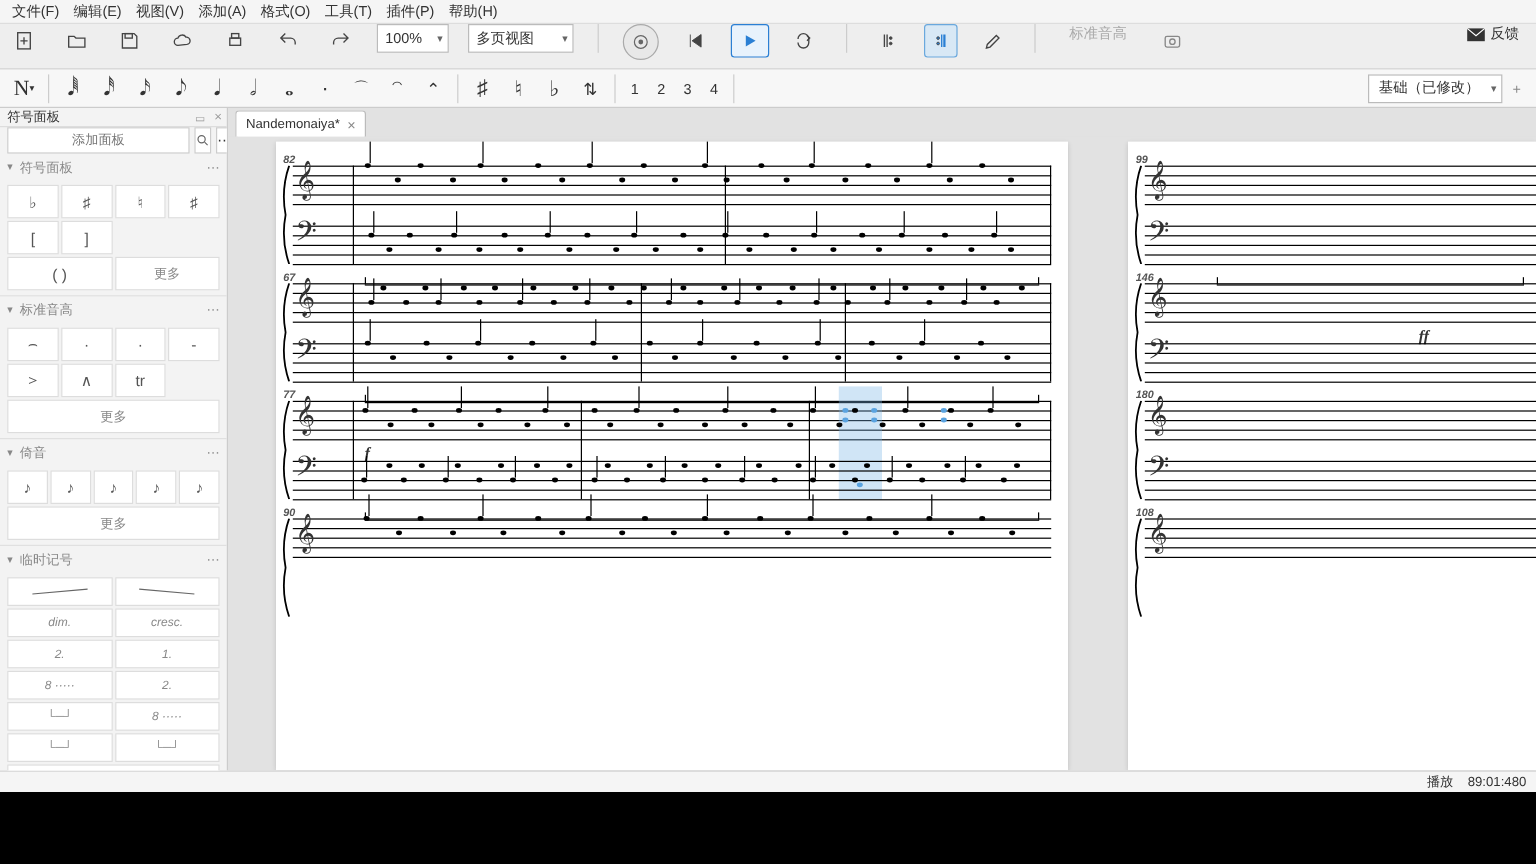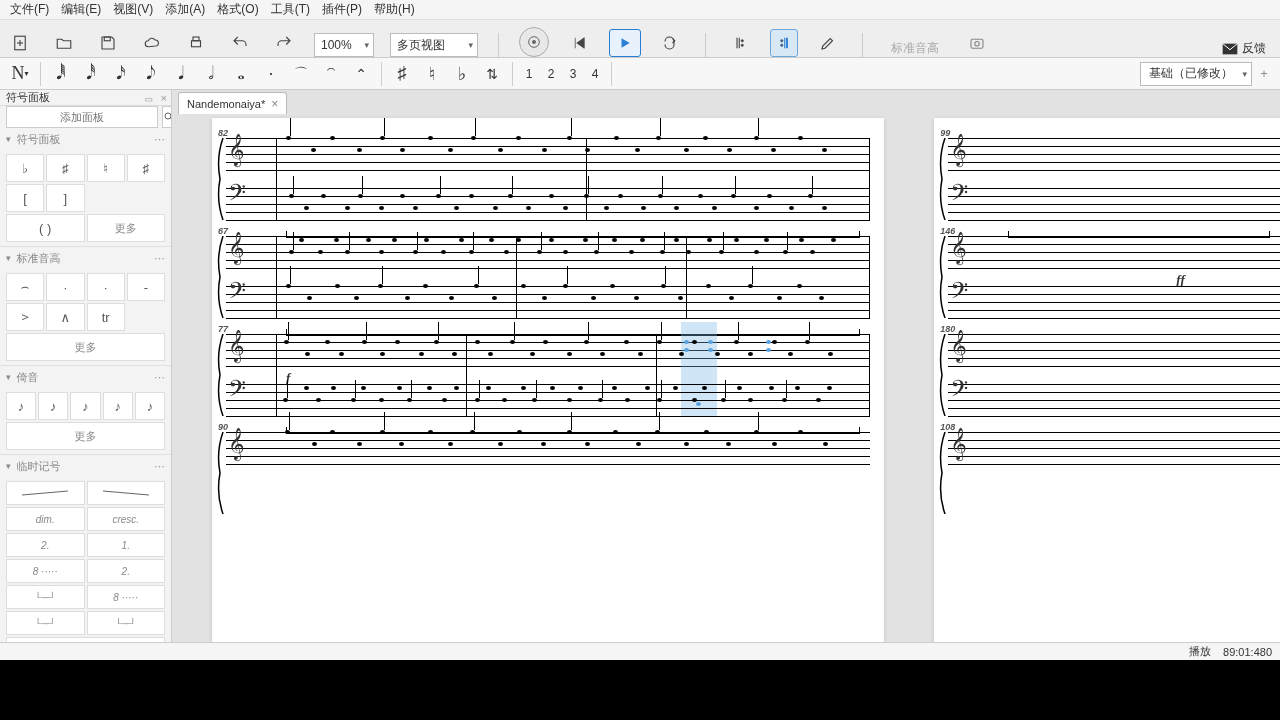--- a/index.html
+++ b/index.html
@@ -3,21 +3,21 @@
 <meta charset="utf-8">
 <style>
 * { margin: 0; padding: 0; box-sizing: border-box; font-family: "Microsoft YaHei", sans-serif; }
 body { width: 1280px; height: 720px; background: #fff; overflow: hidden; font-size: 12px; color: #333; }
 
 
 .menubar { height: 20px; background: #f5f5f5; display: flex; align-items: center; padding: 0 4px; border-bottom: 1px solid #ddd; }
 .menubar span { padding: 2px 6px; cursor: pointer; }
 
 
-.toolbar { height: 38px; background: #eeeeee; display: flex; align-items: flex-end; padding: 0 6px; gap: 16px; border-bottom: 1px solid #ccc; }
+.toolbar { height: 38px; background: #eeeeee; display: flex; align-items: flex-start; padding: 0 6px; gap: 16px; border-bottom: 1px solid #ccc; }
 .tbtn { width: 28px; height: 28px; display: flex; align-items: center; justify-content: center; border-radius: 3px; cursor: pointer; }
 .tbtn svg { width: 18px; height: 18px; fill: #444; stroke: #444; }
 .sep { width: 1px; height: 24px; background: #ccc; margin: 0 4px; }
 .zoom { width: 60px; height: 24px; border: 1px solid #bbb; background: #fff; display: flex; align-items: center; padding: 0 6px; position: relative; }
 .zoom::after { content: "▾"; position: absolute; right: 4px; font-size: 9px; color: #666; }
 .viewmode { width: 88px; height: 24px; border: 1px solid #bbb; background: #fff; display: flex; align-items: center; padding: 0 6px; position: relative; }
 .viewmode::after { content: "▾"; position: absolute; right: 4px; font-size: 9px; color: #666; }
 .play-btn { width: 32px; height: 28px; display: flex; align-items: center; justify-content: center; border: 1px solid #2a7fd4; border-radius: 3px; background: #e8f2fc; cursor: pointer; }
 .round-btn { width: 30px; height: 30px; border: 1px solid #aaa; border-radius: 50%; display: flex; align-items: center; justify-content: center; background: #e8e8e8; }
 .spacer { flex: 1; }
@@ -29,21 +29,21 @@
 .nbtn { width: 28px; height: 28px; display: flex; align-items: center; justify-content: center; cursor: pointer; border-radius: 2px; font-size: 16px; }
 .voice-num { width: 20px; height: 24px; display: flex; align-items: center; justify-content: center; font-size: 12px; cursor: pointer; }
 .workspace-sel { height: 24px; border: 1px solid #bbb; background: #fff; padding: 0 18px 0 8px; display: flex; align-items: center; position: relative; margin-left: auto; }
 .workspace-sel::after { content: "▾"; position: absolute; right: 4px; font-size: 9px; color: #666; }
 .addws { width: 20px; height: 24px; display: flex; align-items: center; justify-content: center; color: #888; cursor: pointer; }
 
 
 .main { display: flex; height: calc(720px - 20px - 38px - 32px - 18px - 60px); }
 
 
-.palette { width: 172px; background: #f3f3f3; border-right: 1px solid #ccc; display: flex; flex-direction: column; overflow: hidden; }
+.palette { width: 190px; background: #f3f3f3; border-right: 1px solid #ccc; display: flex; flex-direction: column; overflow: hidden; }
 .pal-title { height: 22px; display: flex; align-items: center; padding: 0 6px; font-size: 11px; border-bottom: 1px solid #ddd; position: relative; }
 .pal-title .close { position: absolute; right: 4px; top: 2px; font-size: 11px; color: #999; cursor: pointer; }
 .pal-title .dock { position: absolute; right: 18px; top: 4px; font-size: 9px; color: #999; cursor: pointer; }
 .pal-search { height: 34px; display: flex; align-items: center; gap: 4px; padding: 0 6px; }
 .pal-search input { flex: 1; height: 22px; border: 1px solid #ccc; background: #fff; padding: 0 4px; font-size: 11px; color: #999; text-align: center; }
 .pal-search .sbtn { width: 26px; height: 22px; border: 1px solid #ccc; background: #fff; display: flex; align-items: center; justify-content: center; cursor: pointer; }
 .pal-section { border-bottom: 1px solid #e0e0e0; }
 .pal-head { height: 22px; display: flex; align-items: center; padding: 0 6px; font-size: 11px; color: #888; cursor: pointer; position: relative; }
 .pal-head::before { content: "▾"; font-size: 9px; margin-right: 6px; color: #888; }
 .pal-head .dots { position: absolute; right: 6px; color: #999; }

